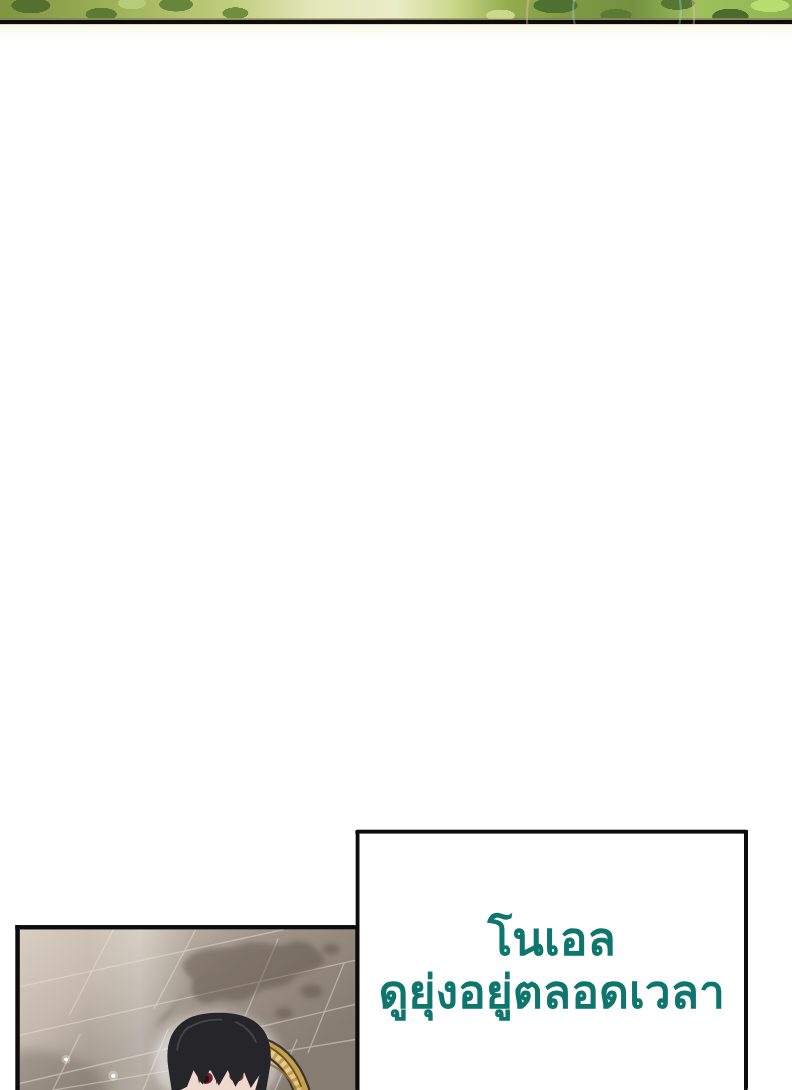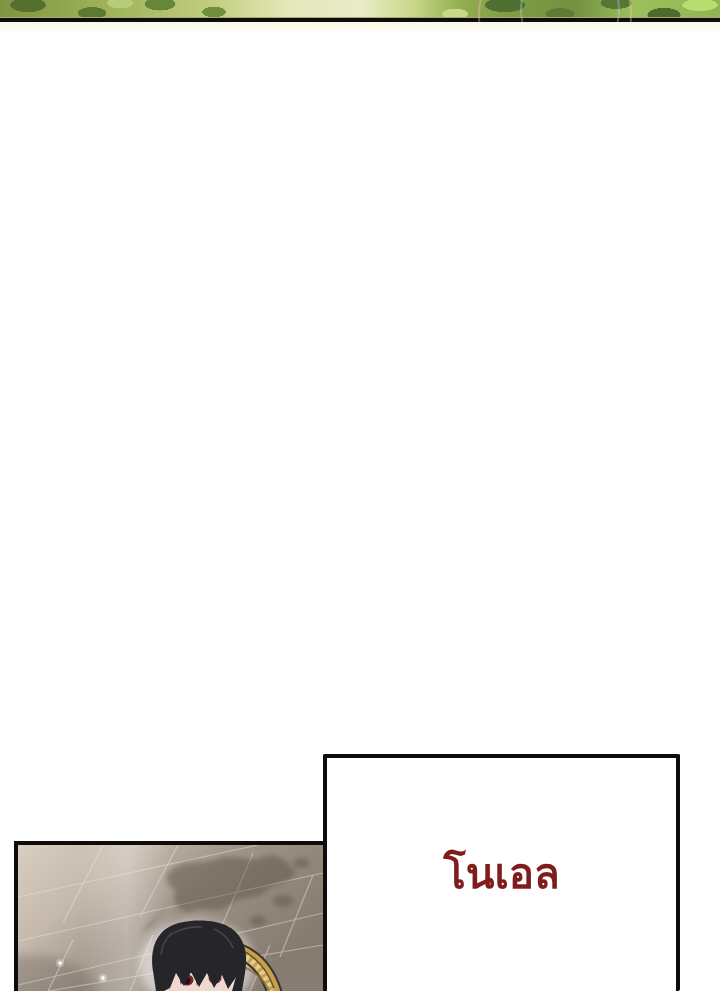--- a/index.html
+++ b/index.html
@@ -73,23 +73,22 @@
     border-radius:2px;
     z-index:2;
   }
   .speech-text{
     padding-top:72px;
     text-align:center;
     font-family:"DejaVu Sans","Liberation Sans",sans-serif;
     font-weight:700;
     font-size:42px;
     line-height:48px;
-    color:#7f1d1d;
+    color:#0f766e;
     letter-spacing:0;
-    margin-top:20px;
   }
   .speech-line{display:block;}
 </style>
 </head>
 <body>
 
 <div class="foliage-banner">
   <div class="foliage-art"></div>
   <div class="bubble-arc pink"></div>
   <div class="bubble-arc cyan"></div>
@@ -200,14 +199,15 @@
         <path d="M192,124 L195,139 L199,124 Z"></path>
         <path d="M207,125 L209,138 L213,125 Z"></path>
       </g>
     </g>
   </svg>
 </div>
 
 <div class="speech-bubble">
   <div class="speech-text">
     <span class="speech-line">โนเอล</span>
+    <span class="speech-line">ดูยุ่งอยู่ตลอดเวลา</span>
   </div>
 </div>
 
 </body></html>

